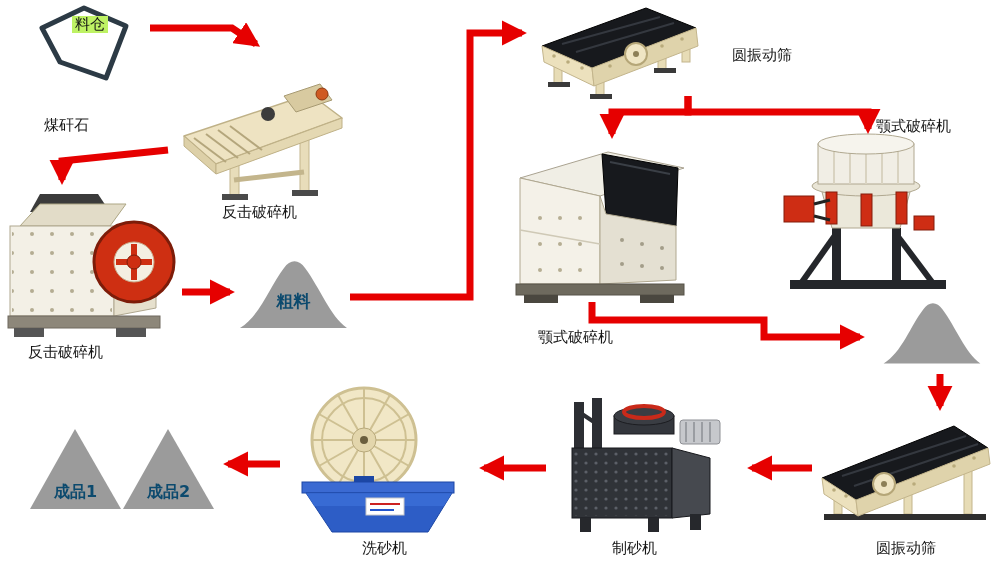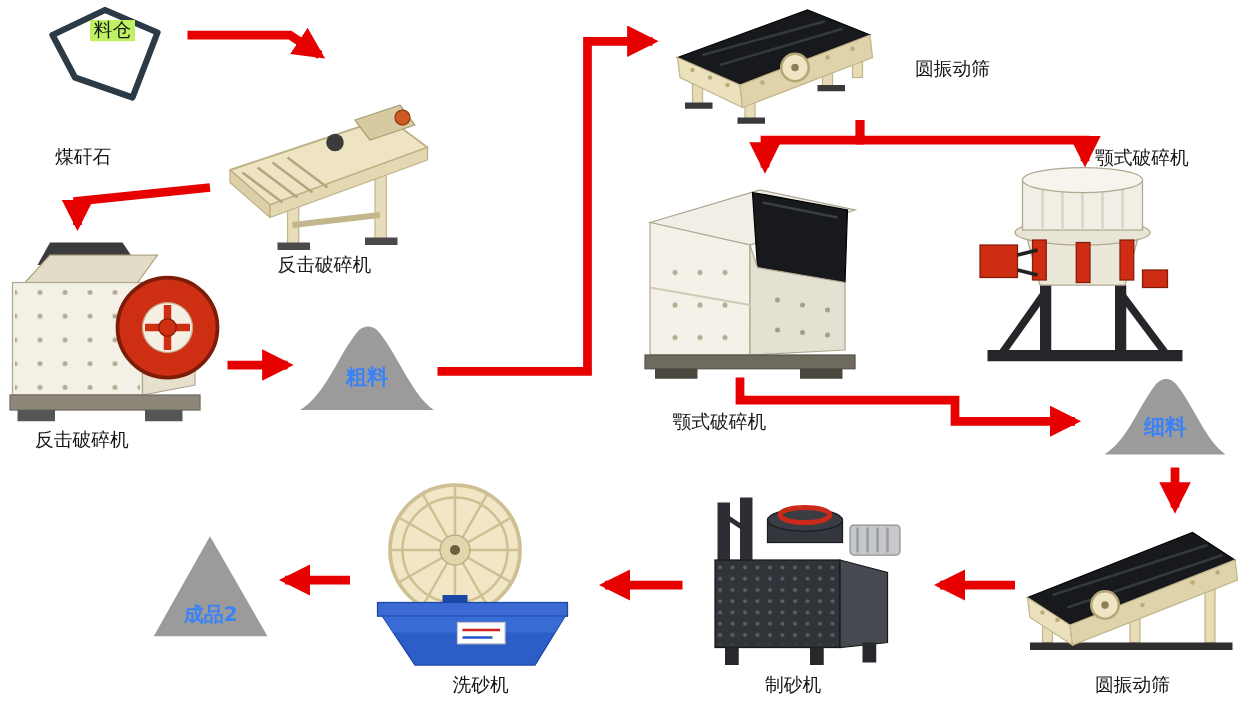--- a/index.html
+++ b/index.html
@@ -2,21 +2,21 @@
 <html style="--arrow-color: #e60000; --pile-color: #9b9b9b;"><head>
 <meta charset="utf-8">
 <style>
   *{box-sizing:border-box;margin:0;padding:0}
   html,body{background:#fff}
   body{font-family:"DejaVu Sans","Liberation Sans",sans-serif;color:#151515}
   .stage{position:relative;width:1000px;height:582px;background:#fff;overflow:hidden}
   .node{position:absolute;z-index:2}
   .lbl{position:absolute;z-index:4;font-size:15px;line-height:1.1;color:#151515;white-space:nowrap}
   .hopper-label{background:#bef264;padding:0 3px}
-  .pile-text{position:absolute;left:0;width:100%;text-align:center;color:#3b82f6;font-weight:bold;font-size:17px;z-index:3}
+  .pile-text{position:absolute;left:0;width:100%;text-align:center;color:#0c4a6e;font-weight:bold;font-size:17px;z-index:3}
   #arrows{position:absolute;left:0;top:0;z-index:3;pointer-events:none}
   .arrow{stroke:var(--arrow-color,#e60000);stroke-width:7;fill:none;stroke-linejoin:miter}
   .ah{fill:var(--arrow-color,#e60000)}
   .pile-shape{fill:var(--pile-color,#9b9b9b)}
 </style>
 </head>
 <body>
 
 <div class="stage">
 
@@ -191,21 +191,20 @@
       <line x1="32" y1="86" x2="48" y2="90" stroke="#222222" stroke-width="3"></line>
       <rect x="132" y="86" width="20" height="14" fill="#ce2d14" stroke="#831d0a"></rect>
     </svg>
   </div>
   <span class="lbl" style="left:876px;top:118px">颚式破碎机</span>
 
   <div class="node" style="left:880px;top:292px;width:104px;height:78px">
     <svg width="104" height="78" viewBox="0 0 115 80">
       <path class="pile-shape" d="M4,76 C24,64 34,34 48,16 C54,7 63,7 69,16 C84,36 94,64 111,76 Z"></path>
     </svg>
-    <div class="pile-text" style="top:38px">细料</div>
   </div>
 
   <div class="node" style="left:814px;top:414px;width:182px;height:108px">
     <svg width="182" height="108" viewBox="0 0 182 108">
       <rect x="20" y="82" width="8" height="18" fill="#e7dcb6" stroke="#c3b58c"></rect>
       <rect x="90" y="66" width="8" height="34" fill="#e7dcb6" stroke="#c3b58c"></rect>
       <rect x="150" y="52" width="8" height="48" fill="#e7dcb6" stroke="#c3b58c"></rect>
       <rect x="10" y="100" width="162" height="6" fill="#2e2e2e"></rect>
       <polygon points="8,64 140,12 174,34 42,86" fill="#17191d" stroke="#000000"></polygon>
       <g stroke="#34383f" stroke-width="2">
@@ -281,20 +280,26 @@
       <rect x="18" y="100" width="152" height="11" fill="#3b6ad2" stroke="#1c47a5"></rect>
       <polygon points="22,111 168,111 144,150 48,150" fill="#2d5dc6" stroke="#1c47a5"></polygon>
       <polygon points="22,111 168,111 160,124 30,124" fill="#3f74dd" opacity="0.6"></polygon>
       <rect x="82" y="116" width="38" height="17" fill="#ffffff" stroke="#c8c8c8"></rect>
       <line x1="86" y1="122" x2="116" y2="122" stroke="#cc2222" stroke-width="2"></line>
       <line x1="86" y1="128" x2="110" y2="128" stroke="#2255cc" stroke-width="2"></line>
     </svg>
   </div>
   <span class="lbl" style="left:362px;top:540px">洗砂机</span>
 
+  <div class="node" style="left:28px;top:426px;width:95px;height:85px">
+    <svg width="95" height="85" viewBox="0 0 95 85">
+      <polygon class="pile-shape" points="47,3 93,83 2,83"></polygon>
+    </svg>
+    <div class="pile-text" style="top:56px;font-size:16px">成品1</div>
+  </div>
   <div class="node" style="left:121px;top:426px;width:95px;height:85px">
     <svg width="95" height="85" viewBox="0 0 95 85">
       <polygon class="pile-shape" points="47,3 93,83 2,83"></polygon>
     </svg>
     <div class="pile-text" style="top:56px;font-size:16px">成品2</div>
   </div>
 
 </div>
 
 </body></html>

